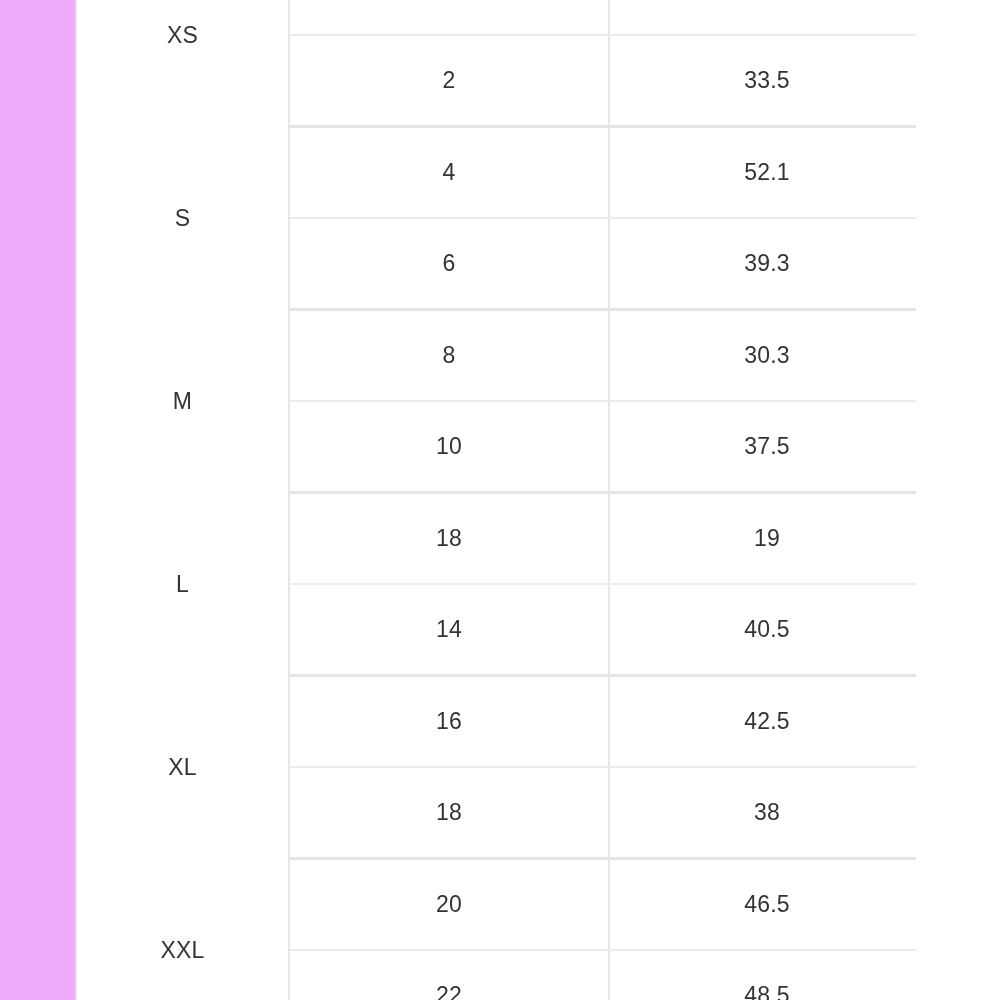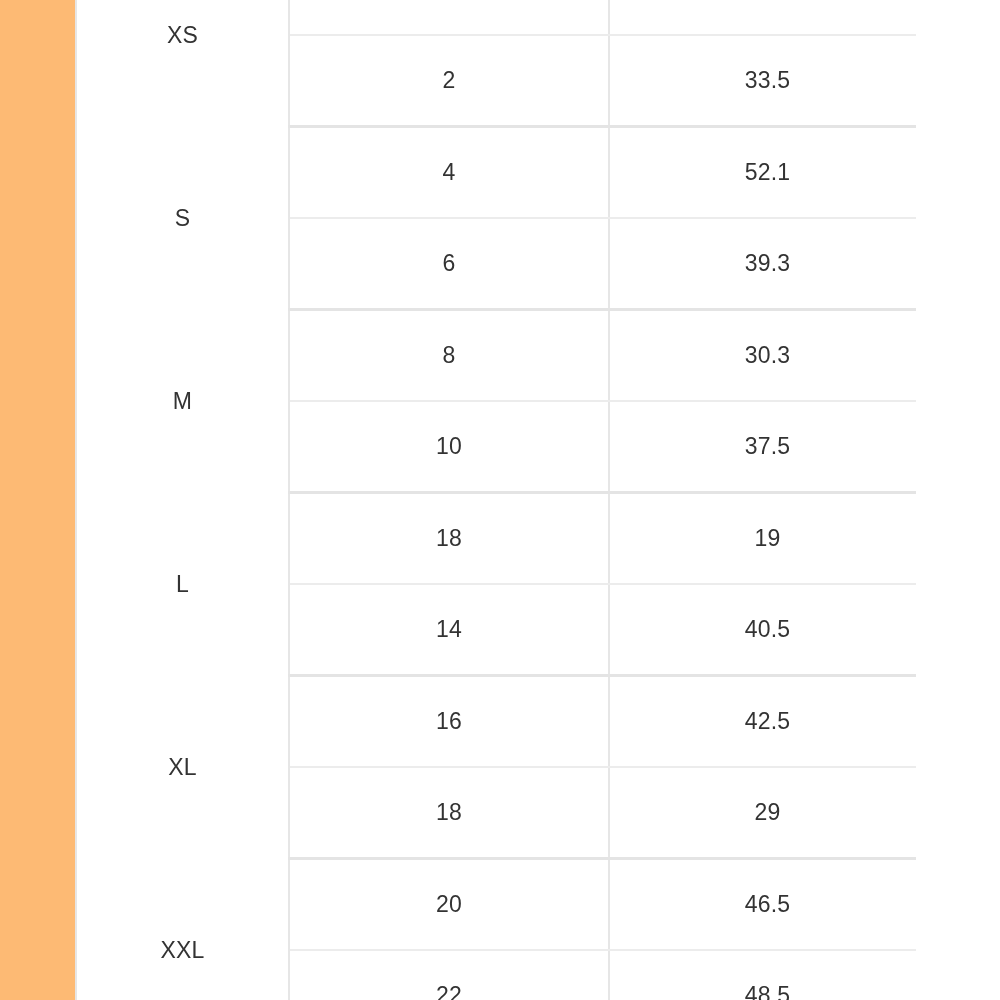--- a/index.html
+++ b/index.html
@@ -15,21 +15,21 @@
     font-family: "Liberation Sans", sans-serif;
     color: #333333;
   }
 
   
   #size-chart-viewport {
     position: relative;
     width: 916px;
     height: 1000px;
     overflow: hidden;
-    background: #fdba74;
+    background: #f0abfc;
   }
 
   
   #size-table {
     position: absolute;
     left: 75px;
     top: -55px;
     width: 850px;
     border-collapse: collapse;
     table-layout: fixed;
@@ -55,21 +55,21 @@
 
   
   #size-table td.size-cell {
     border-left: 2px solid #e6e6e6;
     border-right: 2px solid #e6e6e6;
   }
   #size-table td.num-cell {
     border-right: 2px solid #e6e6e6;
   }
   #size-table td.meas-cell {
-    border-right: 2px solid #7f1d1d;
+    border-right: 4px solid #7f1d1d;
   }
 
   
   #size-table tr.sub-top td.num-cell,
   #size-table tr.sub-top td.meas-cell {
     border-bottom: 2px solid #ececec;
   }
 
   
   #size-table tr.group-end td {
@@ -127,21 +127,21 @@
           <td class="num-cell">14</td>
           <td class="meas-cell">40.5</td>
         </tr>
         <tr class="sub-top">
           <td class="size-cell" rowspan="2">XL</td>
           <td class="num-cell">16</td>
           <td class="meas-cell">42.5</td>
         </tr>
         <tr class="group-end">
           <td class="num-cell">18</td>
-          <td class="meas-cell">29</td>
+          <td class="meas-cell">38</td>
         </tr>
         <tr class="sub-top">
           <td class="size-cell" rowspan="2">XXL</td>
           <td class="num-cell">20</td>
           <td class="meas-cell">46.5</td>
         </tr>
         <tr class="group-end">
           <td class="num-cell">22</td>
           <td class="meas-cell">48.5</td>
         </tr>

